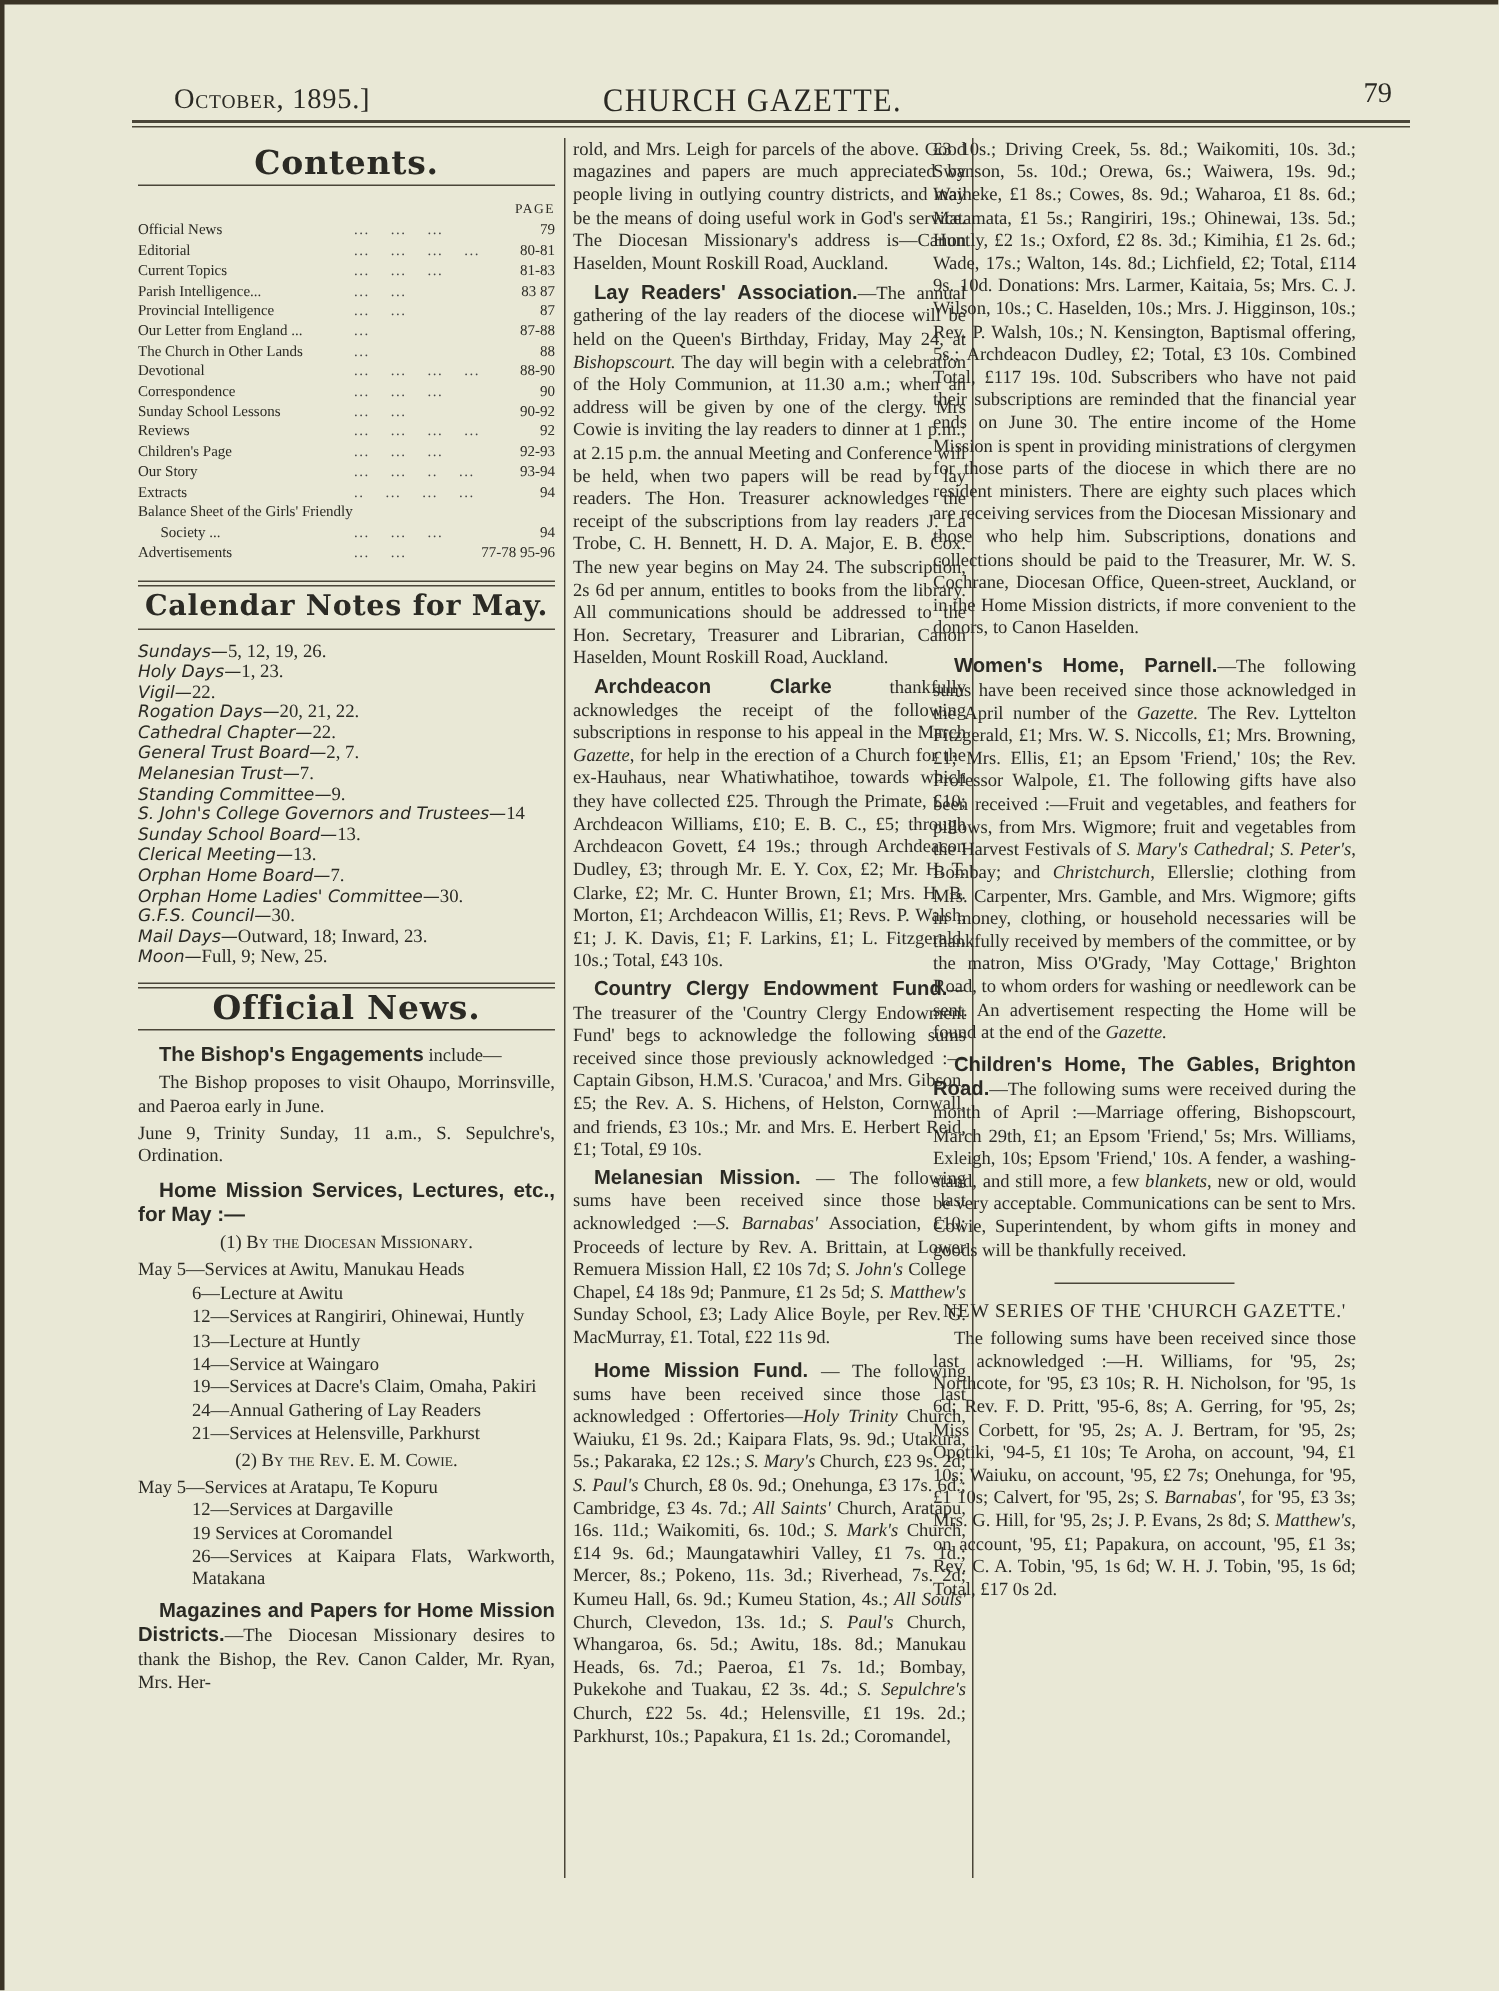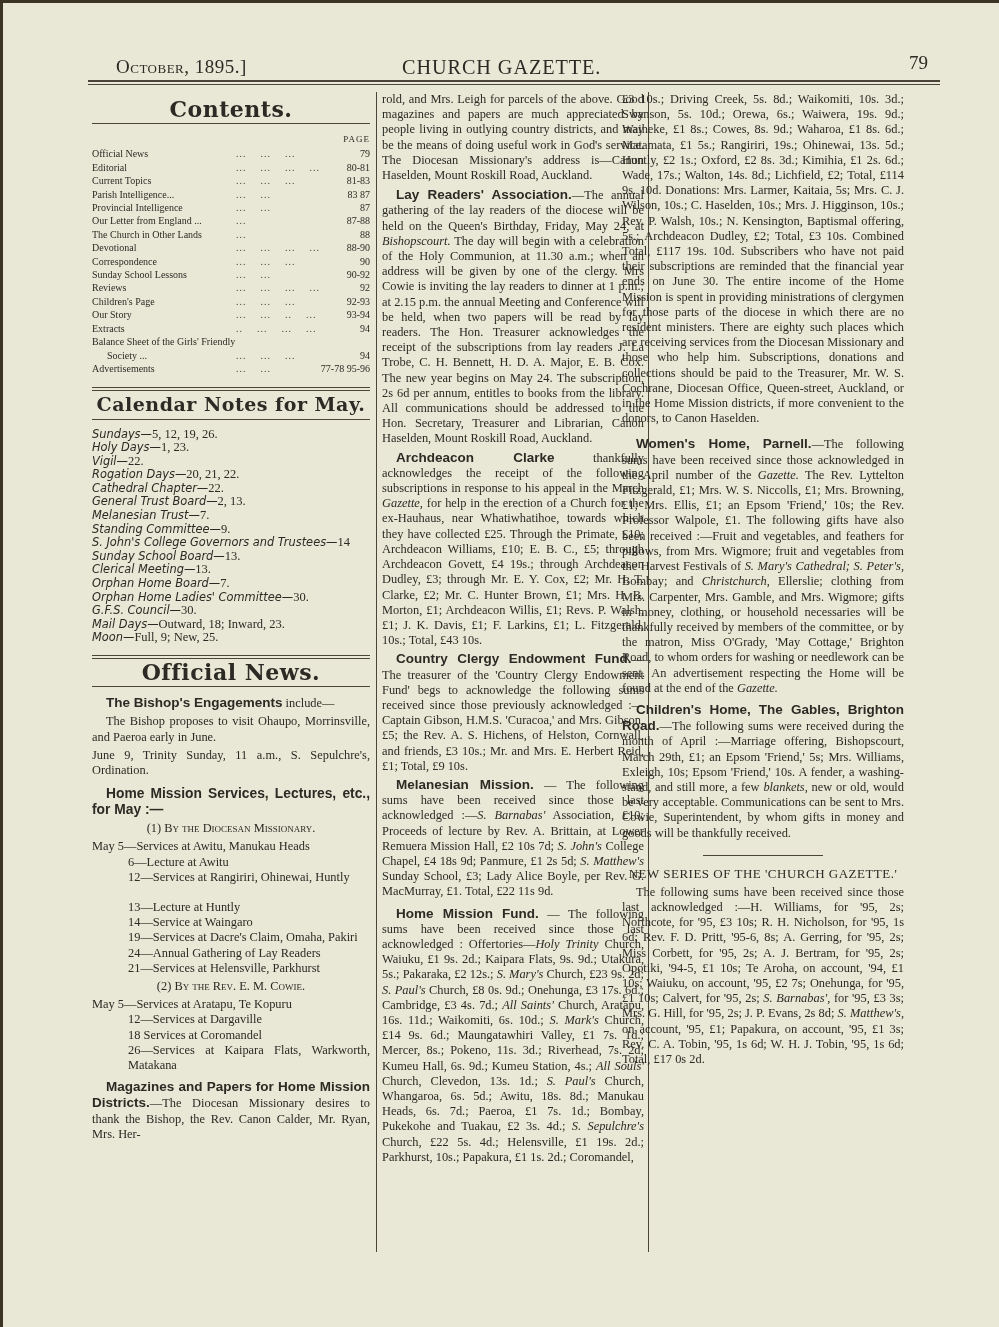--- a/index.html
+++ b/index.html
@@ -170,21 +170,21 @@
   <div class="hr" style="margin-top:12px;"></div>
   <div class="hr"></div>
   <div class="section-head" style="font-size:19px;">Calendar Notes for May.</div>
   <div class="hr"></div>
   <div class="cal" id="cal-list" style="margin-top:8px;">
       <div><span>Sundays—</span><span class="v">5, 12, 19, 26.</span></div>
       <div><span>Holy Days—</span><span class="v">1, 23.</span></div>
       <div><span>Vigil—</span><span class="v">22.</span></div>
       <div><span>Rogation Days—</span><span class="v">20, 21, 22.</span></div>
       <div><span>Cathedral Chapter—</span><span class="v">22.</span></div>
-      <div><span>General Trust Board—</span><span class="v">2, 13.</span></div>
+      <div><span>General Trust Board—</span><span class="v">2, 7.</span></div>
       <div><span>Melanesian Trust—</span><span class="v">7.</span></div>
       <div><span>Standing Committee—</span><span class="v">9.</span></div>
       <div><span>S. John's College Governors and Trustees—</span><span class="v">14</span></div>
       <div><span>Sunday School Board—</span><span class="v">13.</span></div>
       <div><span>Clerical Meeting—</span><span class="v">13.</span></div>
       <div><span>Orphan Home Board—</span><span class="v">7.</span></div>
       <div><span>Orphan Home Ladies' Committee—</span><span class="v">30.</span></div>
       <div><span>G.F.S. Council—</span><span class="v">30.</span></div>
       <div><span>Mail Days—</span><span class="v">Outward, 18; Inward, 23.</span></div>
       <div><span>Moon—</span><span class="v">Full, 9; New, 25.</span></div>
@@ -197,32 +197,32 @@
 
   <p style="margin-top:8px;"><span class="bold-sans">The Bishop's Engagements</span><span> include—</span></p>
   <p style="margin-top:3px;">The Bishop proposes to visit Ohaupo, Morrinsville, and Paeroa early in June.</p>
   <p class="noind">June  9, Trinity Sunday, 11 a.m., S. Sepulchre's, Ordination.</p>
 
   <p class="bold-sans" style="margin-top:8px; font-size:13.8px; line-height:16px;">Home Mission Services, Lectures, etc., for May :—</p>
   <p class="sub-c sc">(1) By the Diocesan Missionary.</p>
   <div id="hm-list1">
       <p class="noind" style="padding-left: 0px; margin-bottom: 0px;">May  5—Services at Awitu, Manukau Heads</p>
       <p class="noind" style="padding-left: 36px; margin-bottom: 0px;">6—Lecture at Awitu</p>
-      <p class="noind" style="padding-left: 36px; margin-bottom: 15px;">12—Services at Rangiriri, Ohinewai, Huntly</p>
+      <p class="noind" style="padding-left: 36px; margin-bottom: 2px;">12—Services at Rangiriri, Ohinewai, Huntly</p>
       <p class="noind" style="padding-left: 36px; margin-bottom: 0px;">13—Lecture at Huntly</p>
       <p class="noind" style="padding-left: 36px; margin-bottom: 0px;">14—Service at Waingaro</p>
       <p class="noind" style="padding-left: 36px; margin-bottom: 0px;">19—Services at Dacre's Claim, Omaha, Pakiri</p>
       <p class="noind" style="padding-left: 36px; margin-bottom: 0px;">24—Annual Gathering of Lay Readers</p>
       <p class="noind" style="padding-left: 36px; margin-bottom: 0px;">21—Services at Helensville, Parkhurst</p>
     </div>
   <p class="sub-c sc">(2) By the Rev. E. M. Cowie.</p>
   <div id="hm-list2">
       <p class="noind" style="padding-left: 0px; margin-bottom: 0px;">May  5—Services at Aratapu, Te Kopuru</p>
       <p class="noind" style="padding-left: 36px; margin-bottom: 0px;">12—Services at Dargaville</p>
-      <p class="noind" style="padding-left: 36px; margin-bottom: 0px;">18  Services at Coromandel</p>
+      <p class="noind" style="padding-left: 36px; margin-bottom: 0px;">19  Services at Coromandel</p>
       <p class="noind" style="padding-left: 36px; margin-bottom: 0px;">26—Services at Kaipara Flats, Warkworth, Matakana</p>
     </div>
 
   <p style="margin-top:6px;"><span class="bold-sans">Magazines and Papers for Home Mission Districts.</span><span>—The Diocesan Missionary desires to thank the Bishop, the Rev. Canon Calder, Mr. Ryan, Mrs. Her-</span></p>
 </div>
 
 <div class="col col2">
   <p class="noind">rold, and Mrs. Leigh for parcels of the above. Good magazines and papers are much appreciated by people living in outlying country districts, and may be the means of doing useful work in God's service. The Diocesan Missionary's address is—Canon Haselden, Mount Roskill Road, Auckland.</p>
 
   <p style="margin-top:4px;"><span class="bold-sans">Lay Readers' Association.</span><span>—The annual gathering of the lay readers of the diocese will be held on the Queen's Birthday, Friday, May 24, at </span><em>Bishopscourt.</em><span> The day will begin with a celebration of the Holy Communion, at 11.30 a.m.; when an address will be given by one of the clergy. Mrs Cowie is inviting the lay readers to dinner at 1 p.m.; at 2.15 p.m. the annual Meeting and Conference will be held, when two papers will be read by lay readers. The Hon. Treasurer acknowledges the receipt of the subscriptions from lay readers J. La Trobe, C. H. Bennett, H. D. A. Major, E. B. Cox. The new year begins on May 24. The subscription, 2s 6d per annum, entitles to books from the library. All communications should be addressed to the Hon. Secretary, Treasurer and Librarian, Canon Haselden, Mount Roskill Road, Auckland.</span></p>

